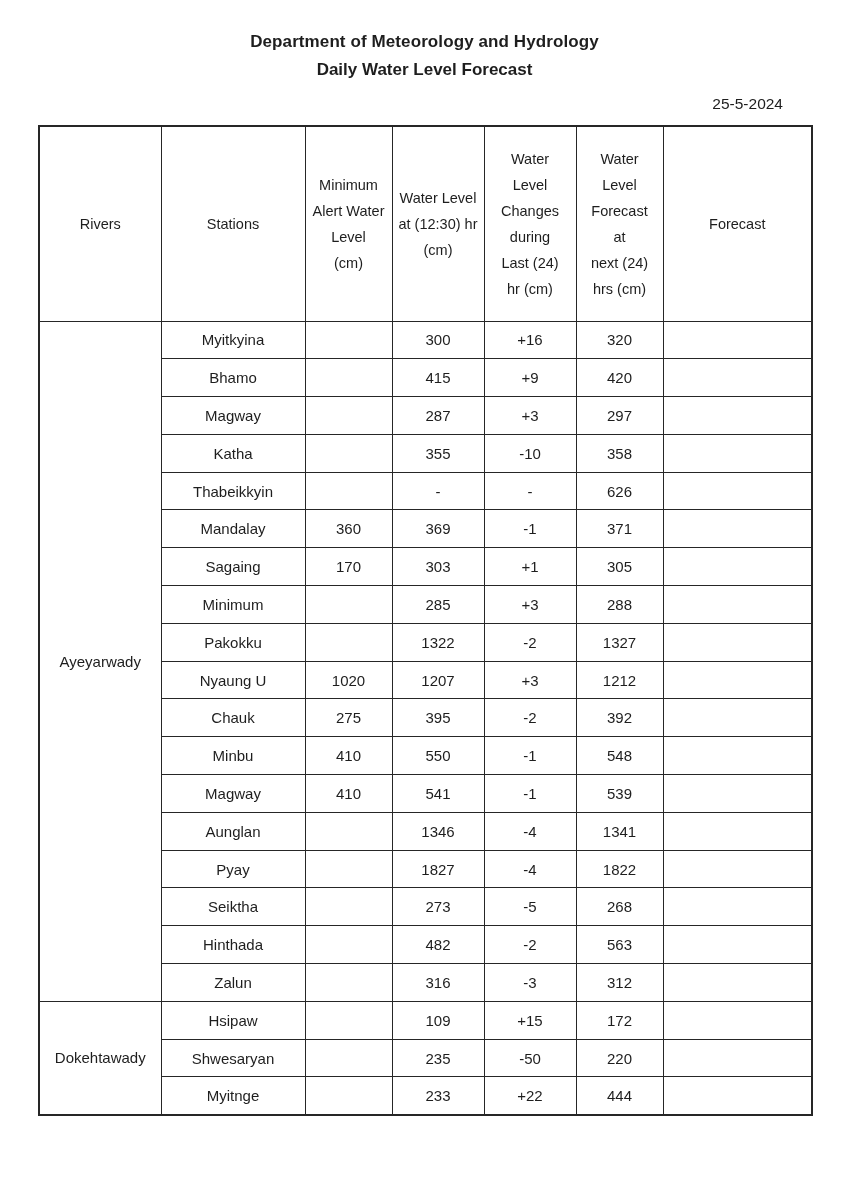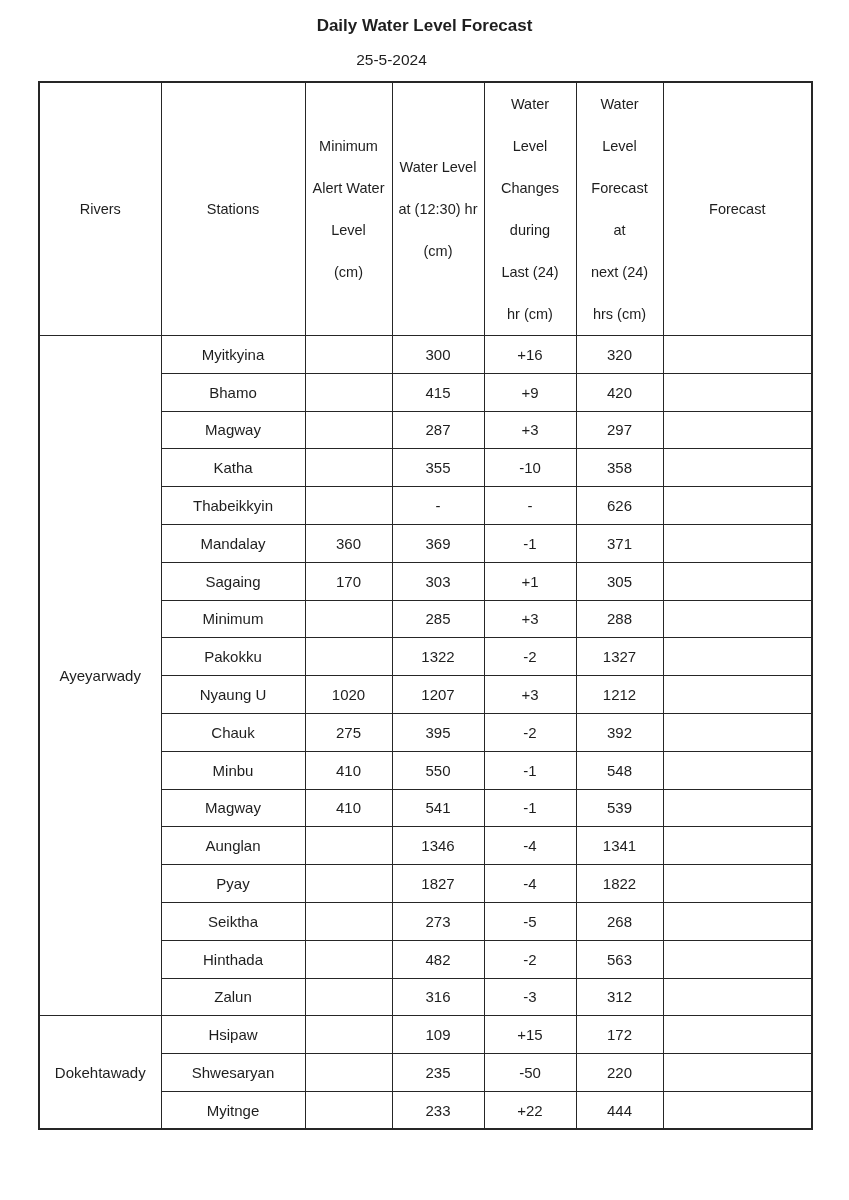--- a/index.html
+++ b/index.html
@@ -14,48 +14,48 @@
   .page { width: 849px; min-height: 1200px; background: #ffffff; }
 
   .doc-title {
     margin-top: 32px;
     text-align: center;
     font-size: 17px;
     font-weight: bold;
     letter-spacing: 0.1px;
   }
   .doc-subtitle {
-    margin-top: 16px;
+    margin-top: 8px;
     text-align: center;
     font-size: 17px;
     font-weight: bold;
   }
   .doc-date {
     margin-top: 15px;
-    text-align: center;
+    text-align: right;
     padding-right: 66px;
     font-size: 15.5px;
   }
 
   table.forecast {
     margin: 12px 0 0 38px;
     width: 773px;
     border-collapse: collapse;
     table-layout: fixed;
     border: 2px solid #262626;
   }
   table.forecast th, table.forecast td {
     border: 1.5px solid #262626;
     background: #ffffff;
   }
   table.forecast th {
     height: 195px;
     font-weight: normal;
     font-size: 14.5px;
-    line-height: 42px;
+    line-height: 26px;
     text-align: center;
     vertical-align: middle;
     white-space: pre-line;
     padding: 0 1px;
   }
   table.forecast td {
     height: 37.8px;
     font-size: 15px;
     text-align: center;
     vertical-align: middle;
@@ -69,20 +69,21 @@
   td.station-cell {
     text-align: left;
     padding-left: 13px;
   }
 </style>
 </head>
 <body>
 
 <div class="page">
 
+  <div class="doc-title">Department of Meteorology and Hydrology</div>
   <div class="doc-subtitle">Daily Water Level Forecast</div>
   <div class="doc-date">25-5-2024</div>
 
   <table class="forecast">
     <colgroup>
       <col style="width:122px">
       <col style="width:144px">
       <col style="width:87px">
       <col style="width:92px">
       <col style="width:92px">

